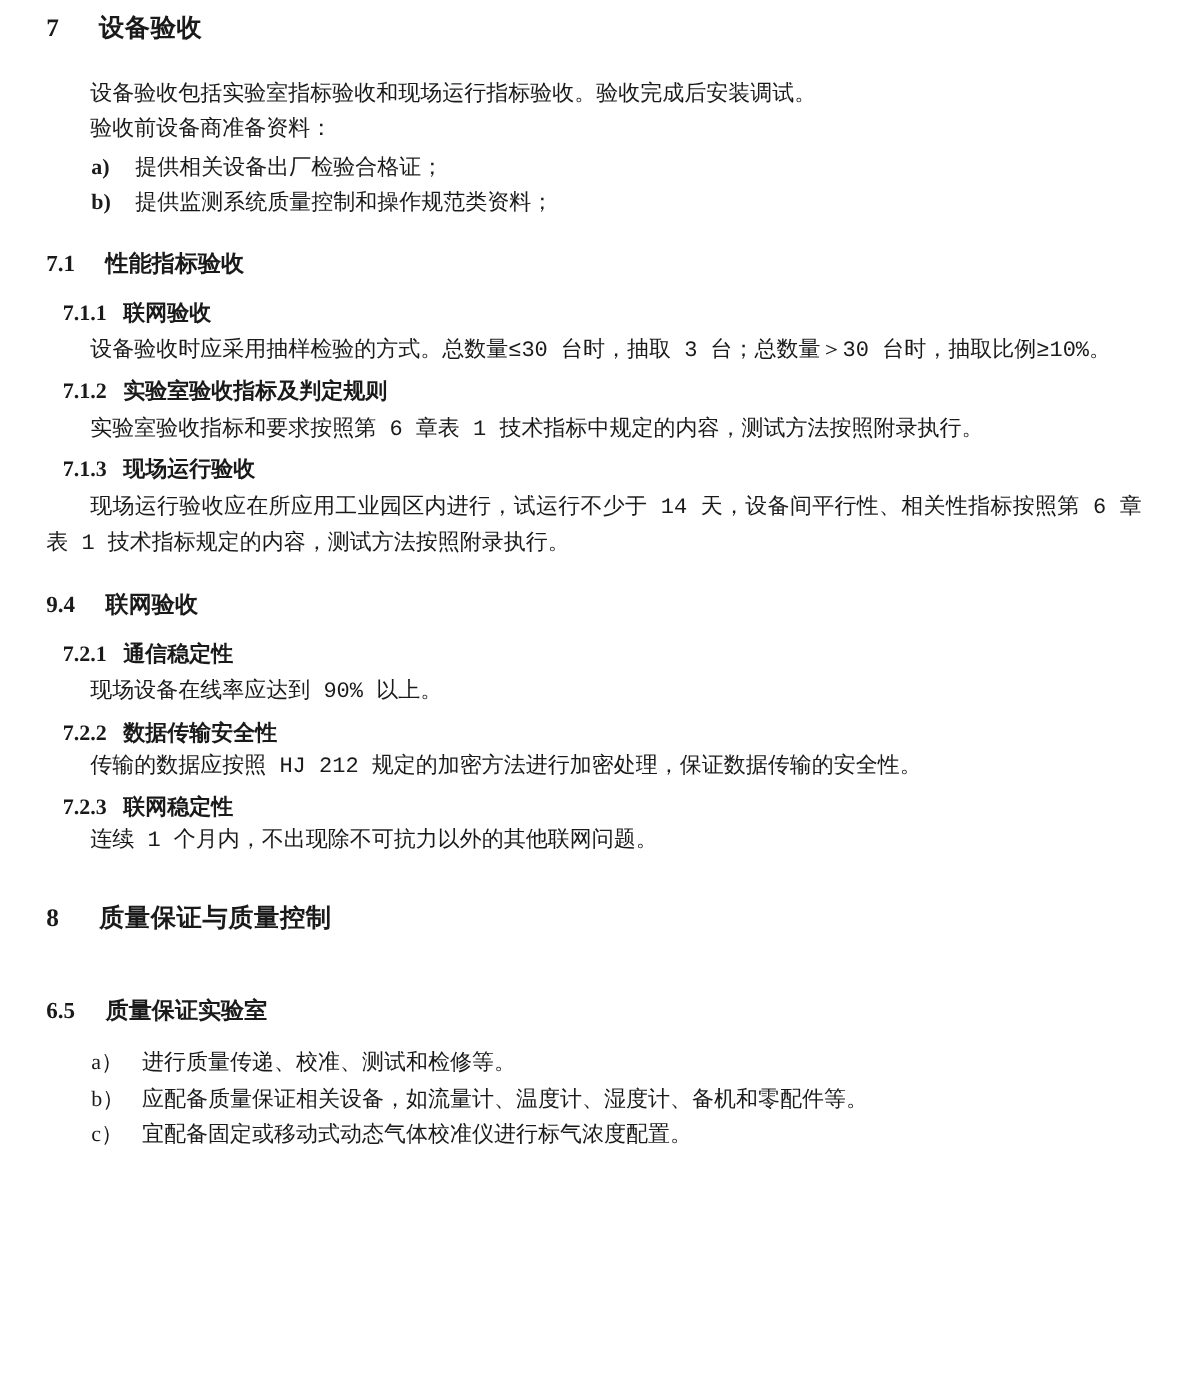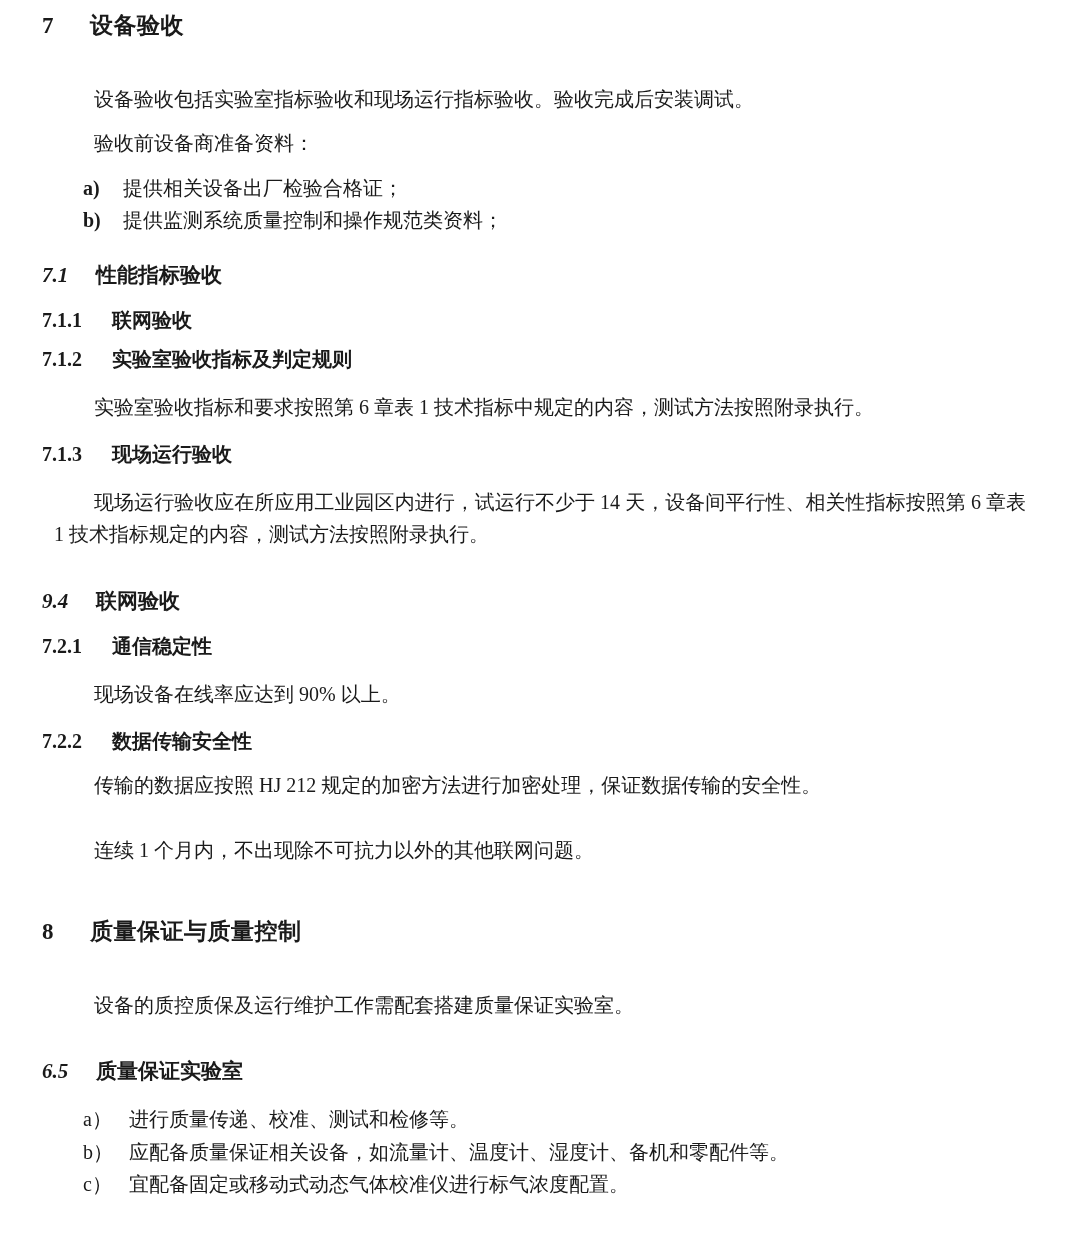--- a/index.html
+++ b/index.html
@@ -41,42 +41,43 @@
   .h2 {
     display: flex;
     align-items: baseline;
     font-weight: bold;
     font-size: 21px;
     margin: 0;
   }
   .h2 .num {
     width: 54px;
     flex: none;
-    font-style: italic;
   }
 
   .h3 {
     display: flex;
     align-items: baseline;
     font-weight: bold;
     font-size: 20px;
     margin: 0;
+    text-align: center;
   }
   .h3 .num {
     width: 70px;
     flex: none;
   }
 
   
   .p {
     font-size: 20px;
     line-height: 1.62;
-    margin: 12px;
+    margin: 0;
     text-align: justify;
     text-justify: inter-ideograph;
+    font-family: Liberation Mono, monospace;
   }
   .p.indent {
     text-indent: 2em;
   }
   .li {
     font-size: 20px;
     line-height: 1.62;
     margin: 0;
     padding-left: 2.05em;
     display: flex;
@@ -131,20 +132,21 @@
       <span>性能指标验收</span>
     </div>
 
     <div class="sp-18"></div>
 
     <div class="h3">
       <span class="num">7.1.1</span>
       <span>联网验收</span>
     </div>
     <div class="sp-6"></div>
+    <p class="p indent">设备验收时应采用抽样检验的方式。总数量≤30 台时，抽取 3 台；总数量＞30 台时，抽取比例≥10%。</p>
 
     <div class="sp-6"></div>
 
     <div class="h3">
       <span class="num">7.1.2</span>
       <span>实验室验收指标及判定规则</span>
     </div>
     <div class="sp-6"></div>
     <p class="p indent">实验室验收指标和要求按照第 6 章表 1 技术指标中规定的内容，测试方法按照附录执行。</p>
 
@@ -177,33 +179,36 @@
 
     <div class="h3">
       <span class="num">7.2.2</span>
       <span>数据传输安全性</span>
     </div>
     <div class="sp-2"></div>
     <p class="p indent">传输的数据应按照 HJ 212 规定的加密方法进行加密处理，保证数据传输的安全性。</p>
 
     <div class="sp-6"></div>
 
+    <div class="h3">
+      <span class="num">7.2.3</span>
+      <span>联网稳定性</span>
+    </div>
     <div class="sp-2"></div>
     <p class="p indent">连续 1 个月内，不出现除不可抗力以外的其他联网问题。</p>
 
     <div class="sp-38"></div>
 
     <div class="h1">
       <span class="num">8</span>
       <span>质量保证与质量控制</span>
     </div>
 
     <div class="sp-30"></div>
 
-    <p class="p indent">设备的质控质保及运行维护工作需配套搭建质量保证实验室。</p>
 
     <div class="sp-24"></div>
 
     <div class="h2">
       <span class="num">6.5</span>
       <span>质量保证实验室</span>
     </div>
 
     <div class="sp-18"></div>
 

